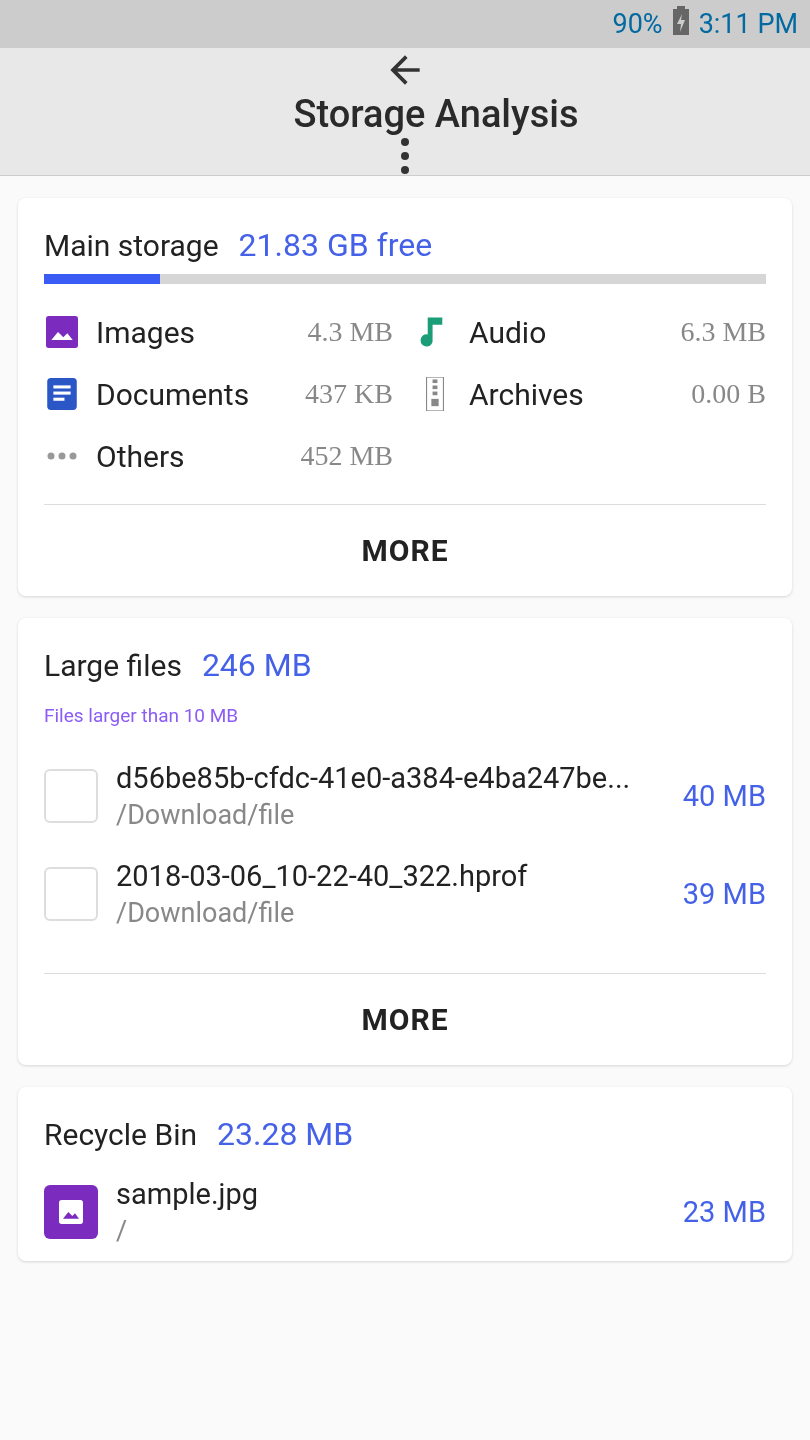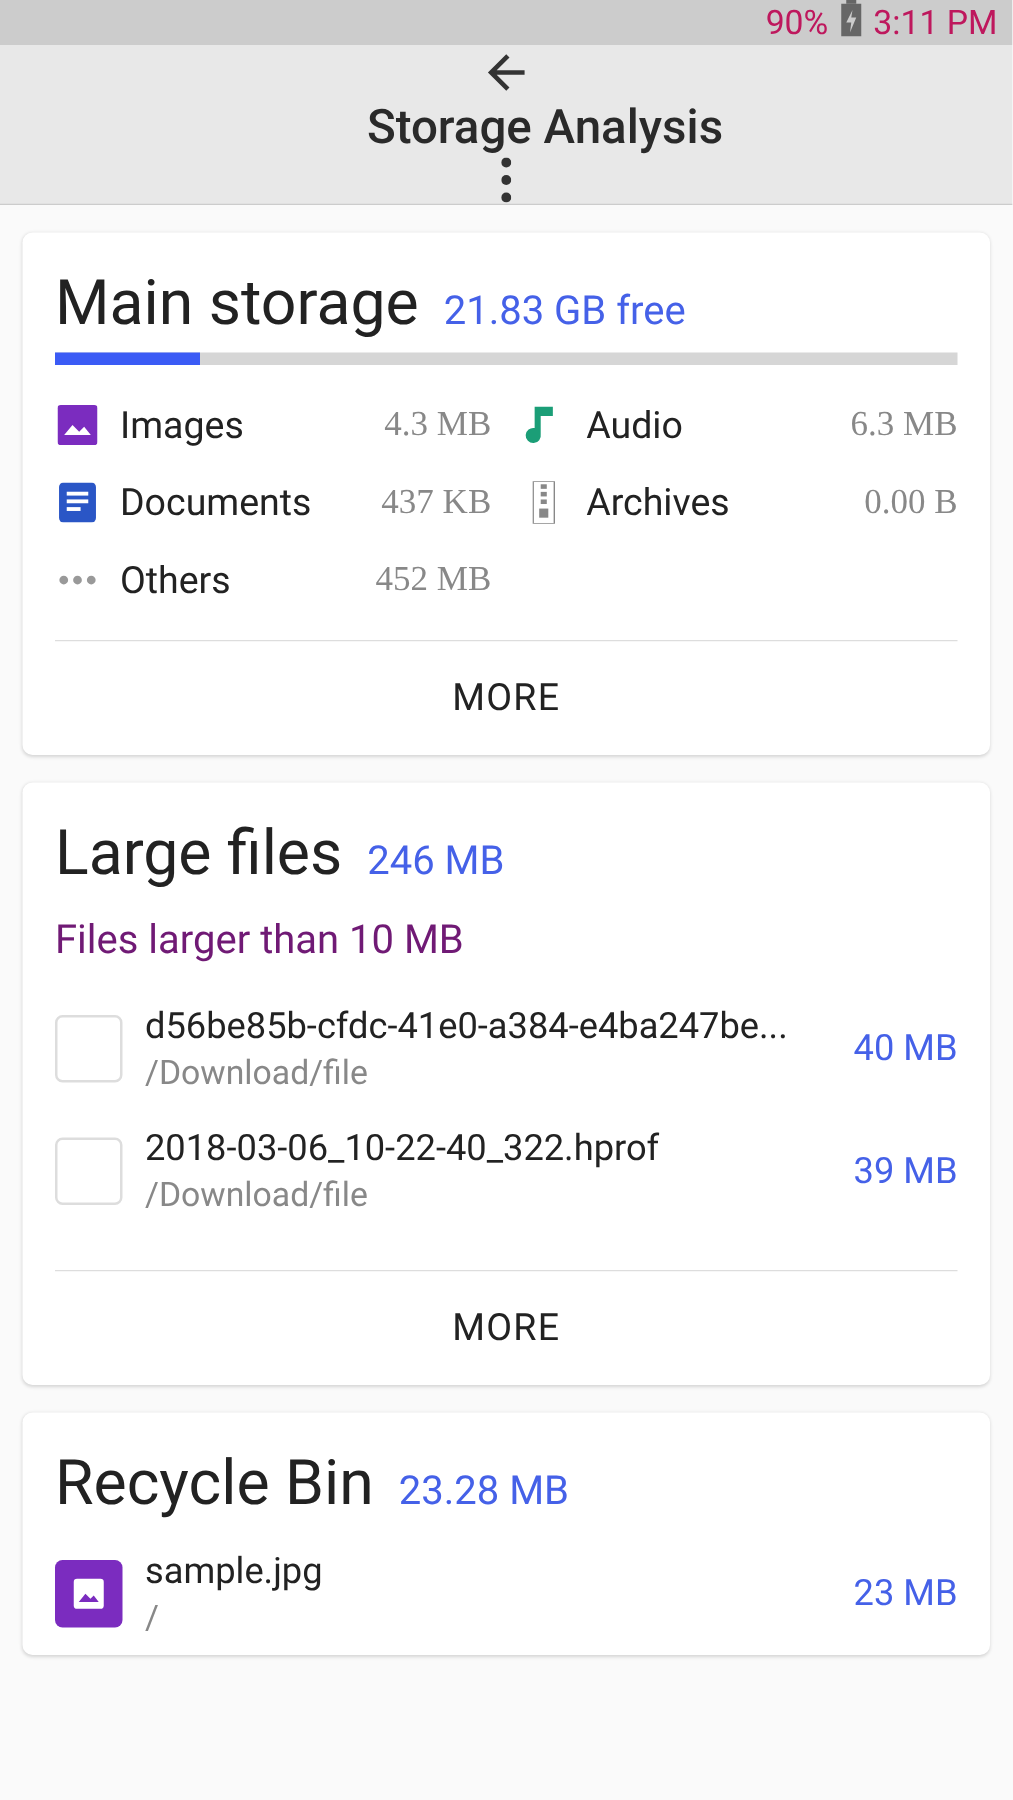--- a/index.html
+++ b/index.html
@@ -8,28 +8,28 @@
       box-sizing: border-box;
       font-family: Roboto, -apple-system, BlinkMacSystemFont, "Segoe UI", sans-serif;
     }
     body {
       width: 810px;
       height: 1440px;
       background: #fafafa;
       overflow: hidden;
     }
     .status-bar {
-      height: 36px;
+      height: 48px;
       background: #cccccc;
       display: flex;
       justify-content: flex-end;
       align-items: center;
       padding: 0 12px;
       gap: 8px;
-      color: #be185d;
+      color: #0369a1;
       font-size: 27px;
     }
     .status-bar .battery-icon {
       display: inline-block;
     }
     .app-bar {
       height: 128px;
       background: #e8e8e8;
       display: flex;
       align-items: center;
@@ -71,21 +71,21 @@
       padding: 0;
       overflow: hidden;
     }
     .card-head {
       display: flex;
       align-items: baseline;
       gap: 20px;
       padding: 28px 26px 10px;
     }
     .card-title {
-      font-size: 50px;
+      font-size: 30px;
       font-weight: 400;
       color: #222;
     }
     .card-subtitle {
       font-size: 32px;
       color: #4561e8;
     }
     .percent {
       text-align: center;
       font-size: 46px;
@@ -135,29 +135,29 @@
       font-family: Liberation Serif, serif;
     }
     .divider {
       height: 1px;
       background: #ddd;
       margin: 30px 26px 0;
     }
     .more-btn {
       text-align: center;
       font-size: 30px;
-      font-weight: 400;
+      font-weight: 700;
       letter-spacing: 1px;
       padding: 28px 0;
       color: #222;
       cursor: pointer;
     }
     .hint {
-      font-size: 32px;
-      color: #701a75;
+      font-size: 19px;
+      color: #8b5cf6;
       padding: 10px 26px 20px;
     }
     .file-row {
       display: flex;
       align-items: center;
       padding: 14px 26px;
     }
     .file-thumb {
       width: 54px;
       height: 54px;

